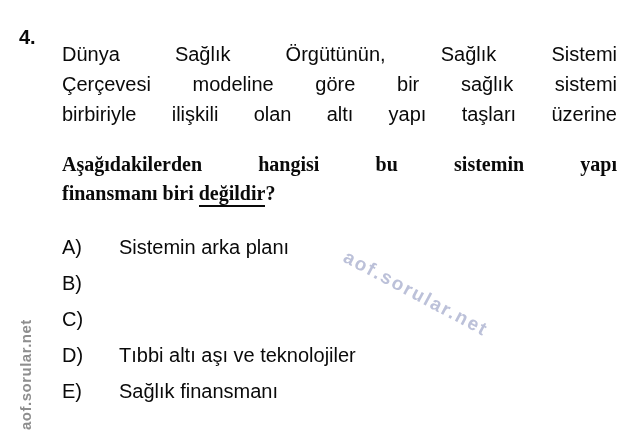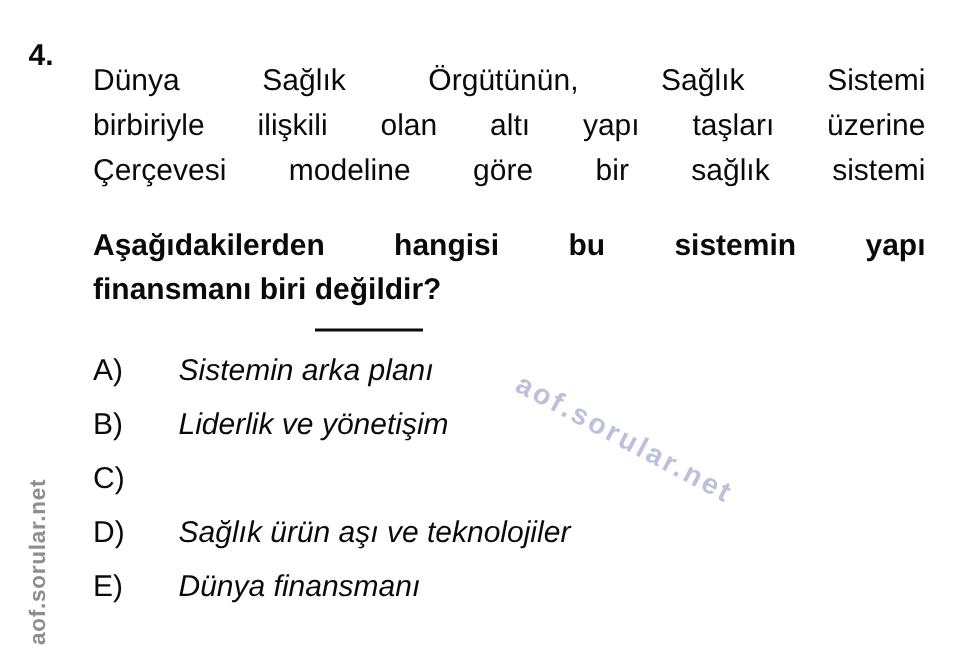--- a/index.html
+++ b/index.html
@@ -40,46 +40,46 @@
     white-space: nowrap;
   }
   .just {
     white-space: normal;
     text-align: justify;
     text-align-last: justify;
   }
   .prompt {
     margin-top: 21px;
     font-weight: bold;
+    font-family: Liberation Serif, serif;
   }
   .prompt-line {
     font-size: 20px;
     line-height: 29px;
   }
   .underlined {
     border-bottom: 2px solid currentColor;
-    padding-bottom: 15px;
+    padding-bottom: 1px;
   }
   .options {
     margin-top: 21px;
   }
   .opt-row {
     display: flex;
     align-items: center;
     height: 36px;
     font-size: 20px;
   }
   .opt-letter {
     flex: 0 0 57px;
     width: 57px;
   }
   .opt-text {
     flex: 1;
     white-space: nowrap;
-    font-style: italic;
   }
   .wm-diagonal {
     position: absolute;
     left: 350px;
     top: 246px;
     transform: rotate(28deg);
     transform-origin: 0 0;
     font-size: 19px;
     font-weight: bold;
     letter-spacing: 2px;
@@ -99,48 +99,47 @@
 </style>
 </head>
 <body>
 
 <div class="question-wrap">
   <div class="qnum">4.</div>
   <div class="qbody">
 
     <div>
       <div class="p1-line just">Dünya Sağlık Örgütünün, Sağlık Sistemi</div>
+      <div class="p1-line just">Çerçevesi modeline göre bir sağlık sistemi</div>
       <div class="p1-line just">birbiriyle ilişkili olan altı yapı taşları üzerine</div>
-      <div class="p1-line just">Çerçevesi modeline göre bir sağlık sistemi</div>
     </div>
 
     <div class="prompt">
       <div class="prompt-line just">Aşağıdakilerden hangisi bu sistemin yapı</div>
       <div class="prompt-line"><span>finansmanı biri </span><span class="underlined">değildir</span><span>?</span></div>
     </div>
 
     <div class="options">
       <div class="opt-row">
         <span class="opt-letter">A)</span>
         <span class="opt-text">Sistemin arka planı</span>
       </div>
       <div class="opt-row">
         <span class="opt-letter">B)</span>
-        <span class="opt-text">Liderlik ve yönetişim</span>
       </div>
       <div class="opt-row">
         <span class="opt-letter">C)</span>
       </div>
       <div class="opt-row">
         <span class="opt-letter">D)</span>
-        <span class="opt-text">Sağlık ürün aşı ve teknolojiler</span>
+        <span class="opt-text">Tıbbi altı aşı ve teknolojiler</span>
       </div>
       <div class="opt-row">
         <span class="opt-letter">E)</span>
-        <span class="opt-text">Dünya finansmanı</span>
+        <span class="opt-text">Sağlık finansmanı</span>
       </div>
     </div>
 
   </div>
 </div>
 
 <div class="wm-diagonal" style="color: rgb(188, 193, 217);">aof.sorular.net</div>
 <div class="wm-vertical" style="color: rgb(142, 142, 142);">aof.sorular.net</div>
 
 </body></html>

